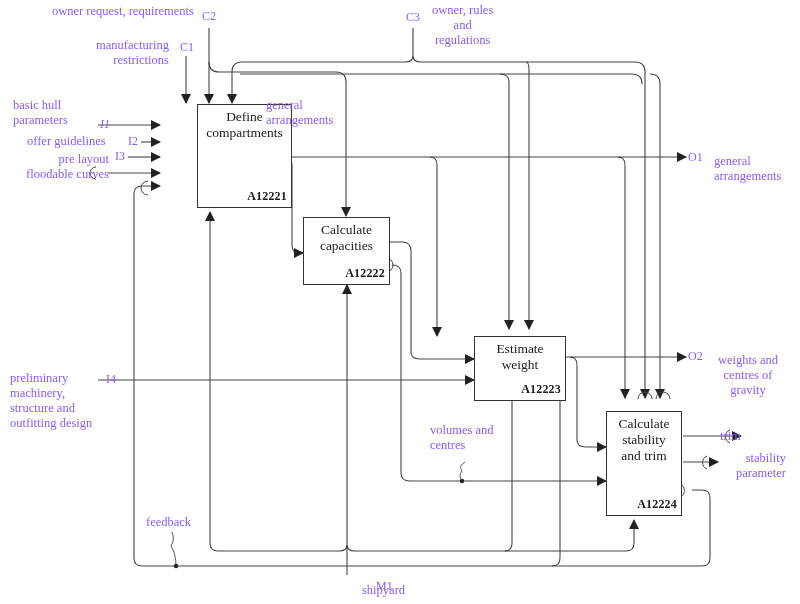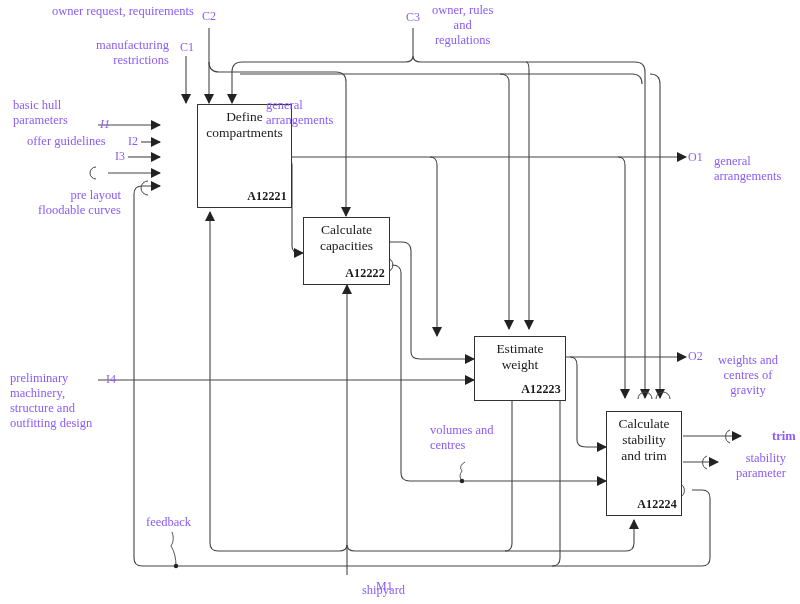--- a/index.html
+++ b/index.html
@@ -124,21 +124,21 @@
 <div class="lbl c" style="left:432px;top:3px;white-space:pre-line;">owner, rules
 and
 regulations</div>
 
 <div class="lbl" style="left:13px;top:98px;white-space:pre-line;">basic hull
 parameters</div>
 <div class="lbl code" style="left:100px;top:117px;font-style:italic;">I1</div>
 <div class="lbl" style="left:27px;top:134px;">offer guidelines</div>
 <div class="lbl code" style="left:128px;top:134px;">I2</div>
 <div class="lbl code" style="left:115px;top:149px;">I3</div>
-<div class="lbl r" style="left:38px;top:152px;white-space:pre-line;margin-top:36px;">pre layout
+<div class="lbl r" style="left:26px;top:152px;white-space:pre-line;">pre layout
 floodable curves</div>
 <div class="lbl" style="left:10px;top:371px;white-space:pre-line;">preliminary
 machinery,
 structure and
 outfitting design</div>
 <div class="lbl code" style="left:106px;top:372px;">I4</div>
 
 <div class="lbl code" style="left:688px;top:150px;">O1</div>
 <div class="lbl" style="left:714px;top:154px;white-space:pre-line;">general
 arrangements</div>
@@ -148,15 +148,15 @@
 gravity</div>
 
 <div class="lbl code" style="left:338px;top:579px;margin-left:38px;">M1</div>
 <div class="lbl" style="left:362px;top:583px;">shipyard</div>
 
 <div class="lbl" style="left:266px;top:98px;white-space:pre-line;">general
 arrangements</div>
 <div class="lbl" style="left:430px;top:423px;white-space:pre-line;">volumes and
 centres</div>
 <div class="lbl" style="left:146px;top:515px;">feedback</div>
-<div class="lbl" style="left:772px;top:429px;font-weight:bold;">trim</div>
+<div class="lbl" style="left:720px;top:429px;">trim</div>
 <div class="lbl r" style="left:736px;top:451px;white-space:pre-line;">stability
 parameter</div>
 
 </body></html>

